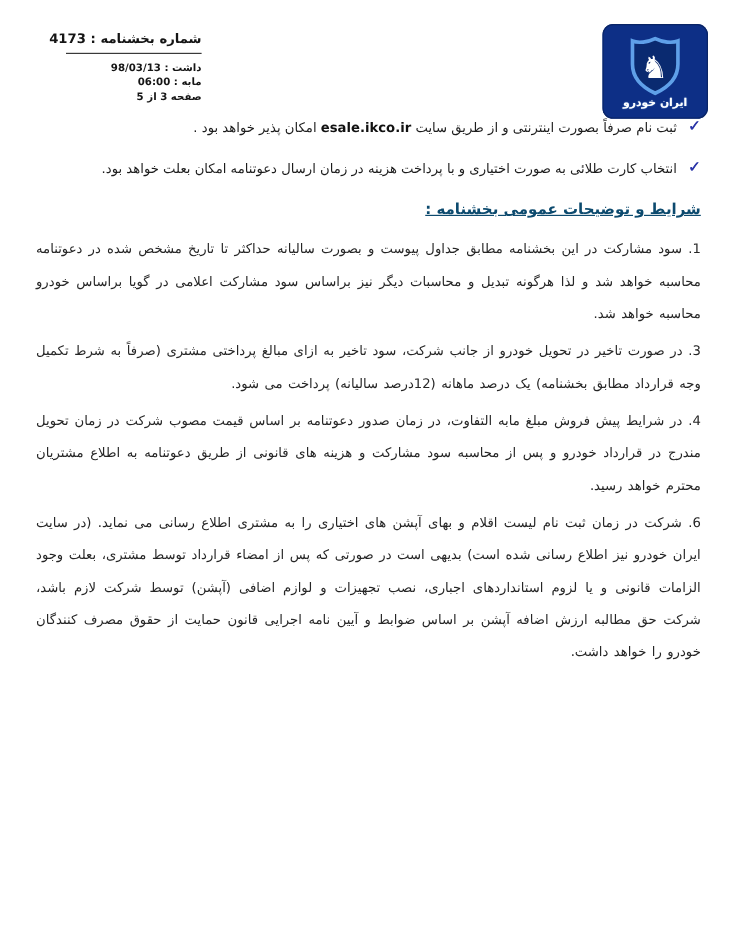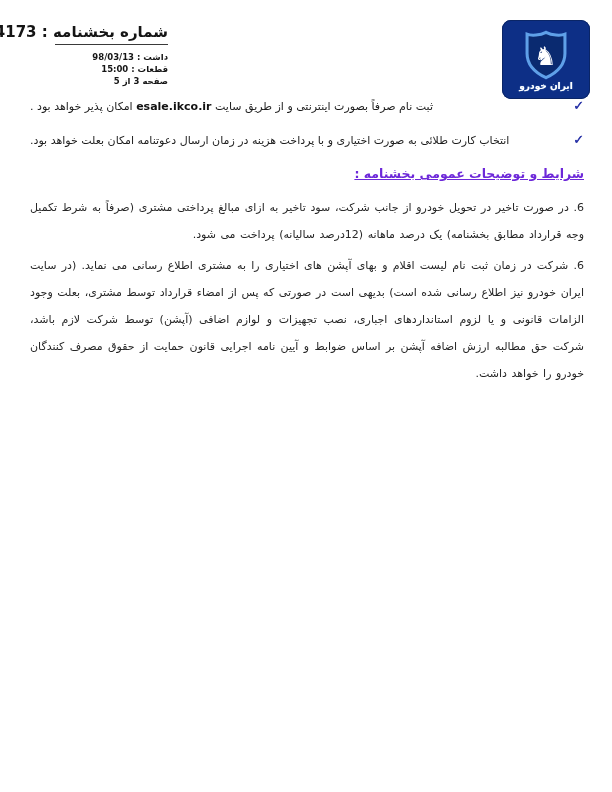--- a/index.html
+++ b/index.html
@@ -11,21 +11,21 @@
     color:#222;
     overflow:hidden;
   }
   
   .info-block{
     position:absolute;top:26px;left:33px;width:135px;
     direction:rtl;text-align:right;
     font-weight:bold;color:#151515;
   }
   .info-line{font-size:8.5px;line-height:12px;white-space:nowrap;}
-  .info-line.bulletin{font-size:15px;line-height:13px;margin-bottom:5px;text-align:right;}
+  .info-line.bulletin{font-size:11px;line-height:13px;margin-bottom:5px;text-align:right;}
   .rule{width:113px;height:0;border-top:1.5px solid #3a3a3a;margin-bottom:6px;}
   
   .logo{
     position:absolute;top:20px;right:22px;
     width:88px;height:79px;
     background:#0d2f86;
     border-radius:9px;
     display:flex;flex-direction:column;align-items:center;justify-content:center;
     box-shadow:0 0 0 1px #0a2566 inset;
   }
@@ -45,27 +45,27 @@
     margin-bottom:4px;
   }
   .check{
     flex:0 0 auto;
     color:#2b35a8;font-size:13px;font-weight:bold;line-height:28px;
     text-shadow:0.5px 0 0 #2b35a8;
   }
   .bullet-text{
     flex:1 1 auto;
     font-size:11px;line-height:30px;color:#1c1c1c;
-    text-align:left;
+    text-align:right;
   }
   .site{font-weight:bold;color:#111;}
   .heading{
     margin:10px 0 13px 0;
     font-size:12.5px;font-weight:bold;
-    color:#6d28d9;
+    color:#0c4a6e;
     text-decoration:underline;
     text-align:right;
   }
   .content p{
     margin:0 0 4px 0;
     font-size:11px;line-height:27px;
     text-align:justify;
     color:#262626;
     word-spacing:1px;
   }
@@ -79,22 +79,22 @@
     <div class="info-line bulletin">
       <span>شماره بخشنامه :</span>
       <span>4173</span>
     </div>
     <div class="rule"></div>
     <div class="info-line">
       <span>داشت :</span>
       <span>98/03/13</span>
     </div>
     <div class="info-line">
-      <span>قطعات :</span>
-      <span>15:00</span>
+      <span>مابه :</span>
+      <span>06:00</span>
     </div>
     <div class="info-line">صفحه 3 از 5</div>
   </div>
 
   <div class="logo">
     <svg width="46" height="50" viewBox="0 0 60 66">
       <path d="M30 3 C38 7 49 8 55 5.5 L55 31 C55 47 44 56.5 30 63 C16 56.5 5 47 5 31 L5 5.5 C11 8 22 7 30 3 Z" fill="#0a2a70" stroke="#5fa0e8" stroke-width="4"></path>
       <text x="29" y="46" text-anchor="middle" font-size="34" fill="#ffffff" style="font-family:'DejaVu Sans',sans-serif;">♞</text>
     </svg>
     <div class="logo-text">ایران خودرو</div>
@@ -111,17 +111,19 @@
 
     <div class="bullet">
       <span class="check">✓</span>
       <div class="bullet-text">
         <span>انتخاب کارت طلائی به صورت اختیاری و با پرداخت هزینه در زمان ارسال دعوتنامه امکان بعلت خواهد بود.</span>
       </div>
     </div>
 
     <h2 class="heading">شرایط و توضیحات عمومی بخشنامه :</h2>
 
-    <p>6. در صورت تاخیر در تحویل خودرو از جانب شرکت، سود تاخیر به ازای مبالغ پرداختی مشتری (صرفاً به شرط تکمیل وجه قرارداد مطابق بخشنامه) یک درصد ماهانه (12درصد سالیانه) پرداخت می شود.</p>
+    <p>1. سود مشارکت در این بخشنامه مطابق جداول پیوست و بصورت سالیانه حداکثر تا تاریخ مشخص شده در دعوتنامه محاسبه خواهد شد و لذا هرگونه تبدیل و محاسبات دیگر نیز براساس سود مشارکت اعلامی در گویا براساس خودرو محاسبه خواهد شد.</p>
+    <p>3. در صورت تاخیر در تحویل خودرو از جانب شرکت، سود تاخیر به ازای مبالغ پرداختی مشتری (صرفاً به شرط تکمیل وجه قرارداد مطابق بخشنامه) یک درصد ماهانه (12درصد سالیانه) پرداخت می شود.</p>
+    <p>4. در شرایط پیش فروش مبلغ مابه التفاوت، در زمان صدور دعوتنامه بر اساس قیمت مصوب شرکت در زمان تحویل مندرج در قرارداد خودرو و پس از محاسبه سود مشارکت و هزینه های قانونی از طریق دعوتنامه به اطلاع مشتریان محترم خواهد رسید.</p>
     <p>6. شرکت در زمان ثبت نام لیست اقلام و بهای آپشن های اختیاری را به مشتری اطلاع رسانی می نماید. (در سایت ایران خودرو نیز اطلاع رسانی شده است) بدیهی است در صورتی که پس از امضاء قرارداد توسط مشتری، بعلت وجود الزامات قانونی و یا لزوم استانداردهای اجباری، نصب تجهیزات و لوازم اضافی (آپشن) توسط شرکت لازم باشد، شرکت حق مطالبه ارزش اضافه آپشن بر اساس ضوابط و آیین نامه اجرایی قانون حمایت از حقوق مصرف کنندگان خودرو را خواهد داشت.</p>
 
   </div>
 </div>
 
 </body></html>

